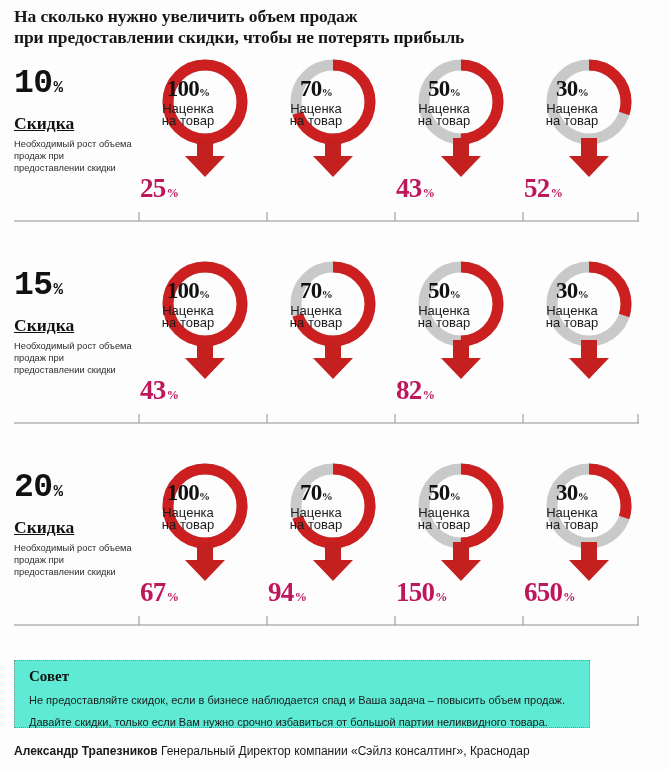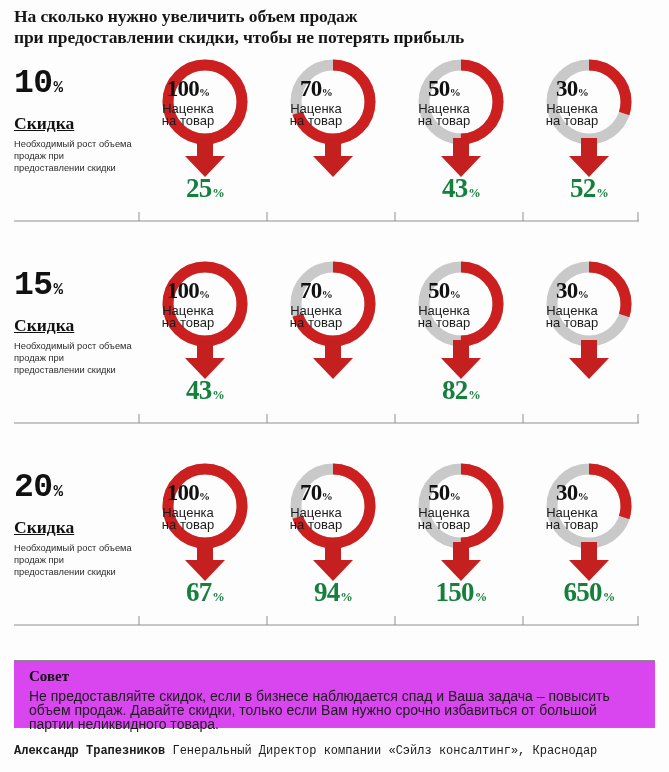--- a/index.html
+++ b/index.html
@@ -143,26 +143,26 @@
     width: 42px;
     height: 40px;
   }
 
   
   .result {
     position: absolute;
     left: 0;
     top: 122px;
     width: 130px;
-    text-align: center;
+    text-align: left;
     font-family: "Liberation Serif", serif;
     font-weight: bold;
     font-size: 27px;
     line-height: 28px;
-    color: #15803d;
+    color: #be185d;
     letter-spacing: -0.8px;
   }
   .result .pct {
     font-size: 12.5px;
     margin-left: 1px;
   }
 
   
   .bracket {
     position: absolute;
@@ -170,48 +170,48 @@
     width: 625px;
     height: 14px;
     top: 158px;
   }
 
   
   .advice {
     position: absolute;
     left: 14px;
     top: 660px;
-    width: 641px;
+    width: 576px;
     height: 68px;
-    background: #d946ef;
+    background: #5eead4;
     border: 1px dotted #8a8a8a;
     box-sizing: border-box;
     padding: 7px 12px 6px 14px;
   }
   .advice-title {
     font-family: "Liberation Serif", serif;
     font-weight: bold;
     font-size: 15px;
     line-height: 17px;
     color: #111111;
     margin-bottom: 4px;
   }
   .advice-body {
-    font-size: 14px;
-    line-height: 14px;
+    font-size: 11px;
+    line-height: 22px;
     color: #1b1b1b;
   }
 
   
   .footer {
     position: absolute;
     left: 14px;
     top: 744px;
     width: 641px;
-    font-family: Liberation Mono, monospace;
+    font-family: Liberation Sans, sans-serif;
     font-size: 12px;
     line-height: 15px;
     color: #1a1a1a;
   }
   .footer b { font-weight: bold; }
 </style>
 </head>
 <body>
 
 <div class="page">

